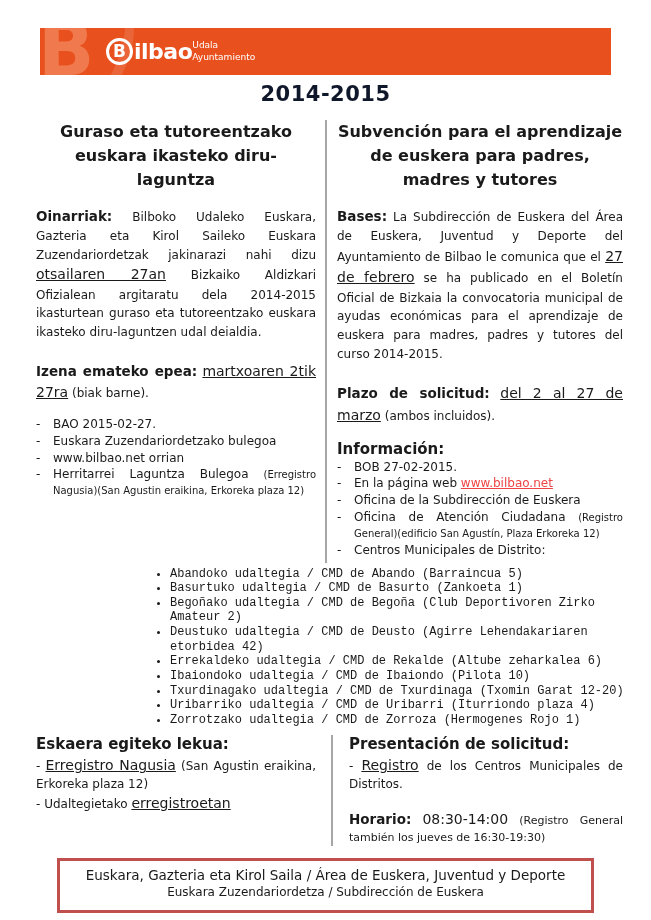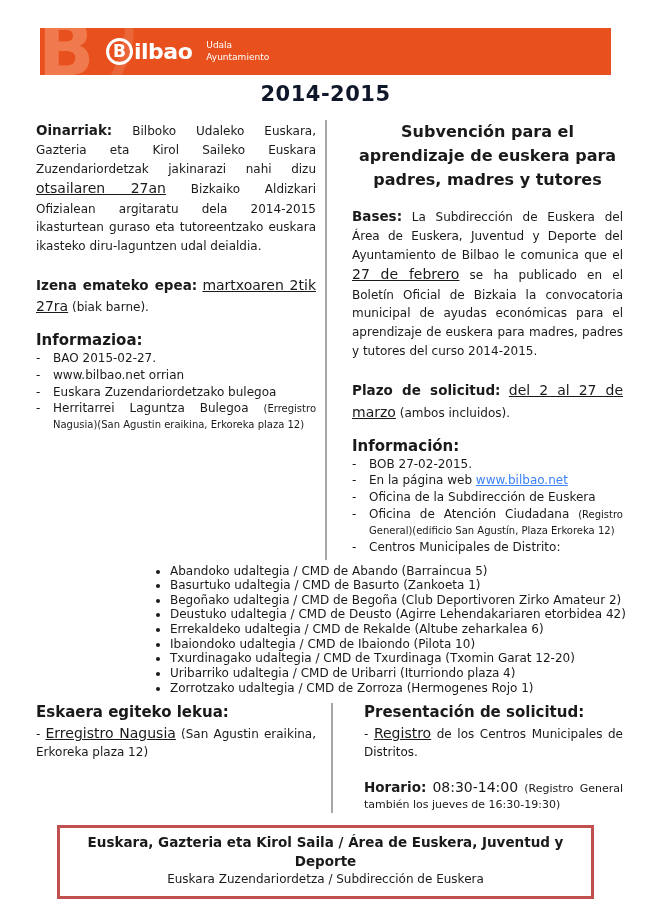--- a/index.html
+++ b/index.html
@@ -7,55 +7,55 @@
   body { font-family:"DejaVu Sans","Liberation Sans",sans-serif; color:#1a1a1a; }
   .page { width:651px; height:920px; margin:0 auto; background:#fff; overflow:hidden; position:relative; }
 
   
   .header-bar { margin:28px 40px 0 40px; height:47px; background:#e8511e; position:relative; overflow:hidden; display:flex; align-items:center; }
   .watermark-b { position:absolute; left:-2px; top:-16px; font-size:74px; font-weight:bold; color:#f07a4e; line-height:1; letter-spacing:-4px; }
   .watermark-swoosh { position:absolute; left:56px; top:-18px; width:34px; height:84px; border-radius:50%; border:10px solid rgba(255,255,255,0.12); border-left-color:transparent; border-top-color:transparent; transform:rotate(18deg); }
   .logo-group { display:flex; align-items:center; margin-left:66px; position:relative; z-index:2; }
   .logo-circle { width:27px; height:27px; border:3px solid #ffffff; border-radius:50%; display:flex; align-items:center; justify-content:center; color:#ffffff; font-weight:bold; font-size:17px; line-height:1; }
   .logo-word { color:#ffffff; font-weight:bold; font-size:22px; letter-spacing:-0.5px; margin-left:1px; }
-  .org-lines { margin-left:14px; color:#ffffff; font-size:9px; line-height:1.25; }
+  .org-lines { color:#ffffff; font-size:9px; line-height:1.25; }
 
   .year-title { text-align:center; font-size:21px; font-weight:bold; color:#0f172a; margin-top:7px; letter-spacing:0.5px; }
 
   
   .row { display:flex; margin:14px 28px 0 36px; }
   .col-l { width:289px; padding-right:9px; }
   .divider { width:2px; background:#a6a6a6; flex:0 0 2px; }
-  .col-r { flex:1; padding-left:25px; }
+  .col-r { flex:1; padding-left:10px; }
 
   .col-heading { font-size:16px; font-weight:bold; text-align:center; line-height:1.5; margin-bottom:14px; }
 
   .para { font-size:12px; line-height:1.55; text-align:justify; margin-bottom:13px; }
   .bold-lead { font-weight:bold; font-size:13.5px; }
   .u-big { font-size:14px; text-decoration:underline; }
   .sec-head { font-size:15px; font-weight:bold; margin-bottom:2px; }
 
   .dash-list { list-style:none; font-size:12px; line-height:1.32; margin-bottom:4px; }
   .dash-list li { padding-left:17px; text-indent:-17px; text-align:justify; margin-bottom:1px; }
   .dash-list li::before { content:"-"; display:inline-block; width:17px; text-indent:0; }
   .small { font-size:10px; }
-  .link { color:#3b82f6; text-decoration:underline; cursor:pointer; }
+  .link { color:#ef4444; text-decoration:underline; cursor:pointer; }
 
   
-  .centers { list-style:disc; width:fit-content; margin:4px 0 8px 152px; padding-left:18px; font-size:12px; line-height:1.22; }
+  .centers { list-style:disc; width:fit-content; margin:4px 0 8px 152px; padding-left:18px; font-size:12px; line-height:1.22;font-family:Liberation Mono, monospace; }
 
   
   .place-line { font-size:12px; line-height:1.45; text-align:justify; }
   .sched { margin-top:16px; font-size:11px; line-height:1.45; text-align:justify; }
   .sched .time { font-size:14px; }
 
   
   .footer-box { margin:12px auto 0; width:537px; border:3px solid #c0504d; text-align:center; padding:5px 8px 9px; }
   .footer-box .f-line { font-size:12px; line-height:1.38; }
-  .footer-box .f-line.first { font-size:13.5px; font-weight:bold; }
+  .footer-box .f-line.first { font-size:13.5px; font-weight:normal; }
 </style>
 </head>
 <body>
 
 <div class="page">
 
   <div class="header-bar">
     <span class="watermark-b">B</span>
     <span class="watermark-swoosh"></span>
     <span class="logo-group">
@@ -65,39 +65,39 @@
         <span>Udala</span><br>
         <span>Ayuntamiento</span>
       </span>
     </span>
   </div>
 
   <div class="year-title">2014-2015</div>
 
   <div class="row">
     <div class="col-l">
+      <div class="col-heading">Guraso eta tutoreentzako euskara ikasteko diru-laguntza</div>
 
       <p class="para">
         <span class="bold-lead">Oinarriak:</span>
         <span>Bilboko Udaleko Euskara, Gazteria eta Kirol Saileko Euskara Zuzendariordetzak jakinarazi nahi dizu</span>
         <span class="u-big">otsailaren 27an</span>
         <span>Bizkaiko Aldizkari Ofizialean argitaratu dela 2014-2015 ikasturtean guraso eta tutoreentzako euskara ikasteko diru-laguntzen udal deialdia.</span>
       </p>
 
       <p class="para" style="margin-top:19px;">
         <span class="bold-lead">Izena emateko epea:</span>
         <span class="u-big">martxoaren 2tik 27ra</span>
         <span>(biak barne).</span>
       </p>
 
-      <div class="sec-head">Informazioa:</div>
       <ul class="dash-list">
         <li><span>BAO 2015-02-27.</span></li>
+        <li><span>Euskara Zuzendariordetzako bulegoa</span></li>
         <li><span>www.bilbao.net orrian</span></li>
-        <li><span>Euskara Zuzendariordetzako bulegoa</span></li>
         <li><span>Herritarrei Laguntza Bulegoa </span><span class="small">(Erregistro Nagusia)(San Agustin eraikina, Erkoreka plaza 12)</span></li>
       </ul>
     </div>
 
     <div class="divider"></div>
 
     <div class="col-r">
       <div class="col-heading">Subvención para el aprendizaje de euskera para padres, madres y tutores</div>
 
       <p class="para">
@@ -135,20 +135,23 @@
     <li>Uribarriko udaltegia / CMD de Uribarri (Iturriondo plaza 4)</li>
     <li>Zorrotzako udaltegia / CMD de Zorroza (Hermogenes Rojo 1)</li>
   </ul>
 
   <div class="row" style="margin-top:6px;gap:6px;">
     <div class="col-l">
       <div class="sec-head">Eskaera egiteko lekua:</div>
       <div class="place-line">
         <span>- </span><span class="u-big">Erregistro Nagusia</span><span> (San Agustin eraikina, Erkoreka plaza 12)</span>
       </div>
+      <div class="place-line">
+        <span>- Udaltegietako </span><span class="u-big">erregistroetan</span>
+      </div>
     </div>
 
     <div class="divider"></div>
 
     <div class="col-r">
       <div class="sec-head">Presentación de solicitud:</div>
       <div class="place-line">
         <span>- </span><span class="u-big">Registro</span><span> de los Centros Municipales de Distritos.</span>
       </div>
       <p class="sched">

